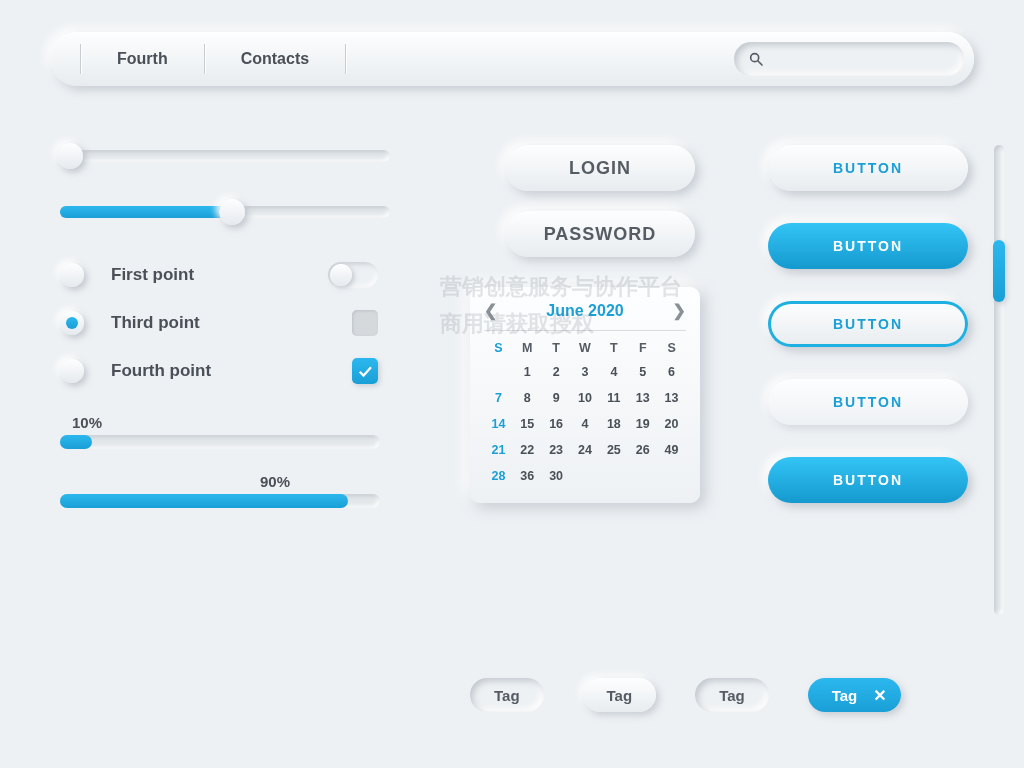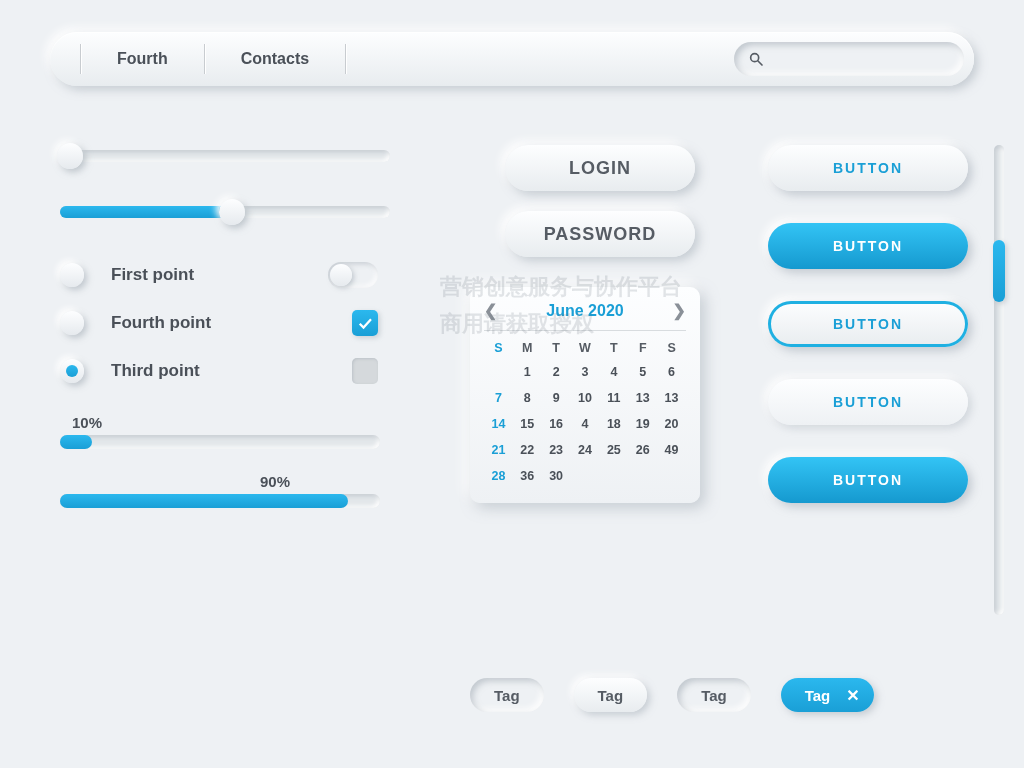--- a/index.html
+++ b/index.html
@@ -247,21 +247,21 @@
     background: linear-gradient(#2bb8ee,#1a9fd6);
     border-radius: 6px;
     box-shadow: 2px 2px 5px rgba(150,160,170,0.4);
   }
   
   .tags {
     position: absolute;
     left: 470px;
     bottom: 56px;
     display: flex;
-    gap: 30px;
+    gap: 39px;
     align-items: center;
   }
   .tag {
     height: 34px;
     border-radius: 17px;
     padding: 0 24px;
     display: flex; align-items: center;
     font-size: 15px; font-weight: 700;
   }
   .tag.inset {
@@ -309,32 +309,32 @@
     <div class="thumb" style="left:52%"></div>
   </div>
 
   <div class="radios" id="radio-list">
       <div class="radio-row">
         <div class="radio"></div>
         <div class="radio-label">First point</div>
         <div class="row-extra toggle off"></div>
       </div>
       <div class="radio-row">
+        <div class="radio sel"></div>
+        <div class="radio-label">Third point</div>
+        <div class="row-extra chk off"></div>
+      </div>
+      <div class="radio-row">
         <div class="radio"></div>
         <div class="radio-label">Fourth point</div>
         <div class="row-extra chk on">
           <svg viewBox="0 0 24 24">
             <polyline points="5 13 10 18 20 7"></polyline>
           </svg>
         </div>
-      </div>
-      <div class="radio-row">
-        <div class="radio sel"></div>
-        <div class="radio-label">Third point</div>
-        <div class="row-extra chk off"></div>
       </div>
     </div>
 
   <div class="progress-wrap">
     <div class="prog-label">10%</div>
     <div class="progress">
         <div class="bar" style="width:10%"></div>
       </div>
     <div class="prog-label" style="margin-left:200px">90%</div>
     <div class="progress">

